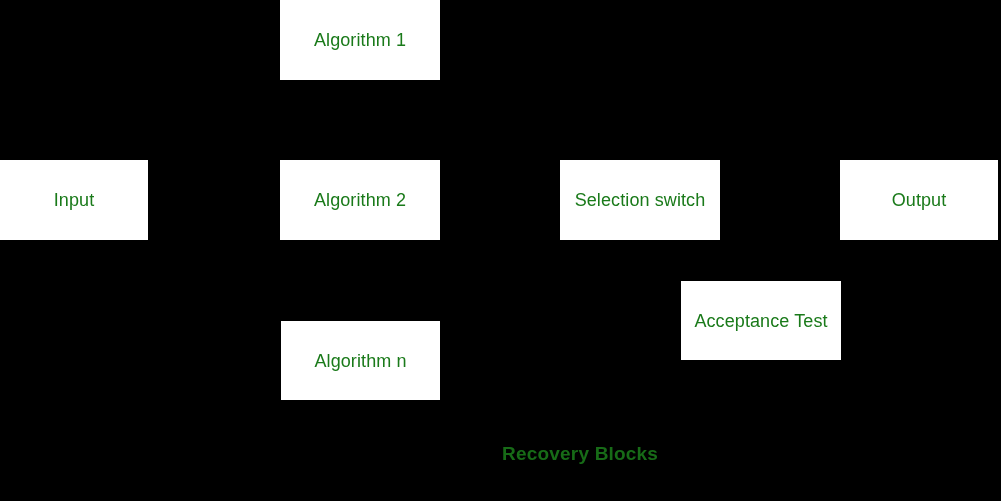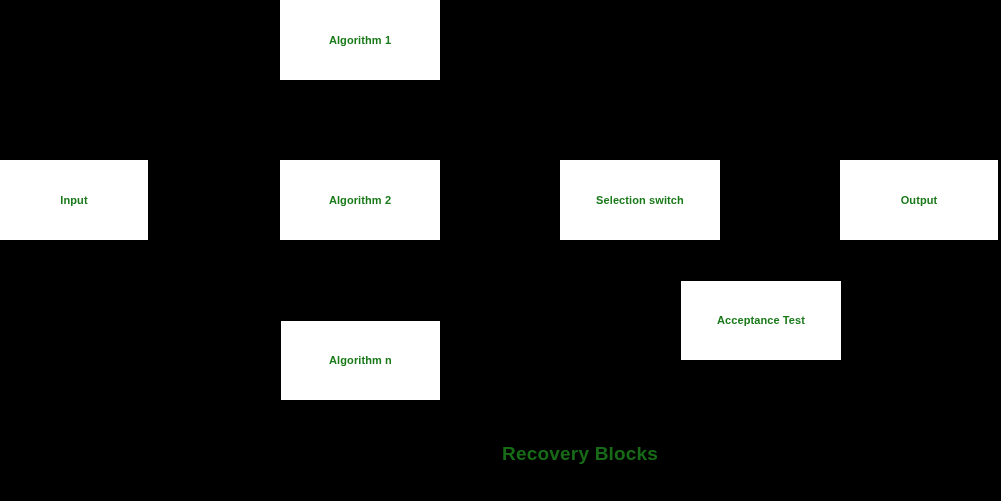--- a/index.html
+++ b/index.html
@@ -18,22 +18,22 @@
   .node-box {
     position: absolute;
     background: #ffffff;
     display: flex;
     align-items: center;
     justify-content: center;
     box-sizing: border-box;
   }
   .node-label {
     color: #1a7a1a;
-    font-size: 11px;
-    font-weight: 700;
+    font-size: 18px;
+    font-weight: 400;
     line-height: 1;
     white-space: nowrap;
     letter-spacing: 0.1px;
   }
   
   #node-algorithm-1   { left: 280px; top: 0px;   width: 160px; height: 80px; }
   #node-input         { left: 0px;   top: 160px; width: 148px; height: 80px; }
   #node-algorithm-2   { left: 280px; top: 160px; width: 160px; height: 80px; text-align: right; }
   #node-selection-switch { left: 560px; top: 160px; width: 160px; height: 80px; }
   #node-output        { left: 840px; top: 160px; width: 158px; height: 80px; }

